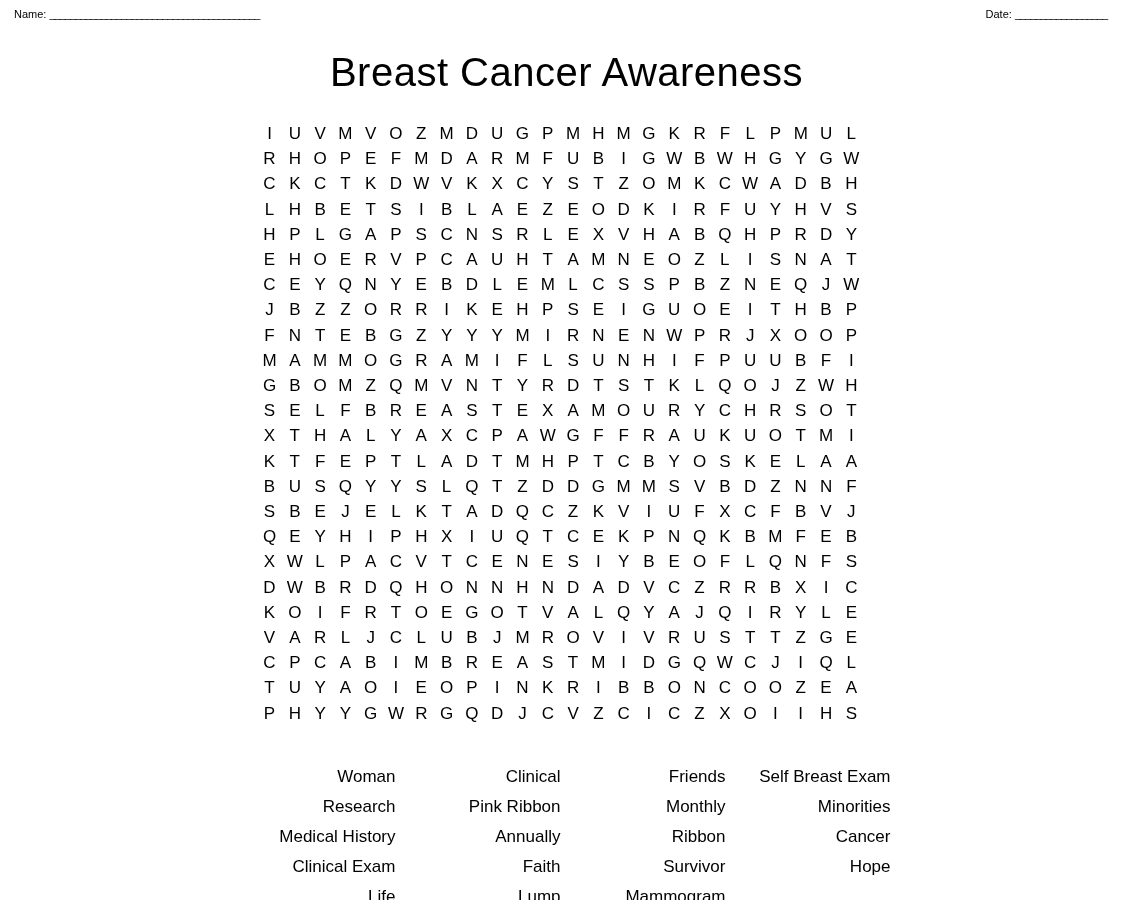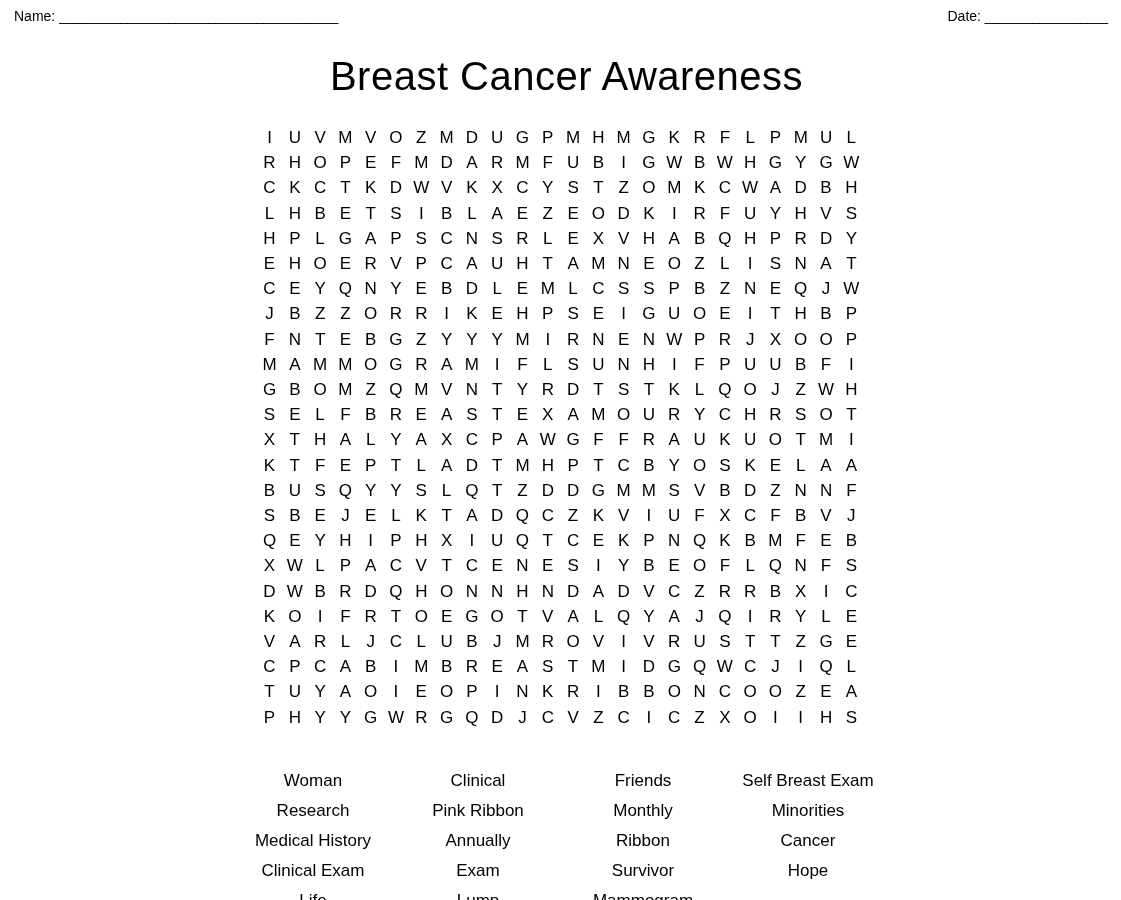--- a/index.html
+++ b/index.html
@@ -14,21 +14,21 @@
     color: #000000;
     position: relative;
     overflow: hidden;
   }
 
   .header-row {
     display: flex;
     justify-content: space-between;
     align-items: baseline;
     padding: 8px 14px 0 14px;
-    font-size: 14px;
+    font-size: 11px;
   }
   .header-field {
     white-space: nowrap;
   }
   .header-label { letter-spacing: 0; }
   .header-line { letter-spacing: -1px; }
 
   .puzzle-title {
     text-align: center;
     font-size: 40px;
@@ -58,21 +58,21 @@
     width: 660px;
     margin: 36px auto 0 auto;
   }
   .word-row {
     display: flex;
     font-size: 17px;
     line-height: 30px;
   }
   .word-cell {
     flex: 1 1 25%;
-    text-align: center;
+    text-align: right;
     white-space: nowrap;
   }
 </style>
 </head>
 <body>
 
 <div class="header-row">
   <div class="header-field">
     <span class="header-label">Name:</span>
     <span class="header-line">_________________________________________</span>
@@ -726,21 +726,21 @@
       <span class="word-cell">Minorities</span>
     </div>
     <div class="word-row">
       <span class="word-cell">Medical History</span>
       <span class="word-cell">Annually</span>
       <span class="word-cell">Ribbon</span>
       <span class="word-cell">Cancer</span>
     </div>
     <div class="word-row">
       <span class="word-cell">Clinical Exam</span>
-      <span class="word-cell">Exam</span>
+      <span class="word-cell">Faith</span>
       <span class="word-cell">Survivor</span>
       <span class="word-cell">Hope</span>
     </div>
     <div class="word-row">
       <span class="word-cell">Life</span>
       <span class="word-cell">Lump</span>
       <span class="word-cell">Mammogram</span>
       <span class="word-cell"></span>
     </div>
   </div>

